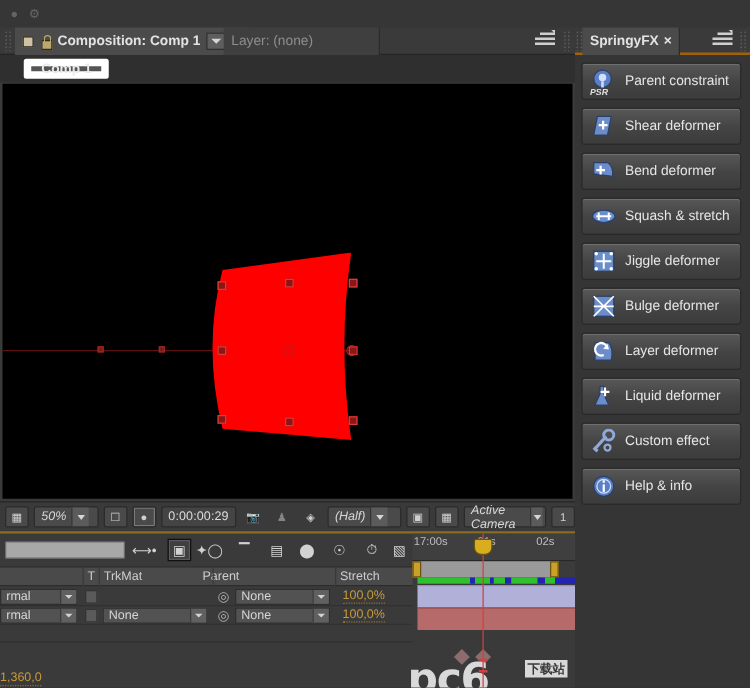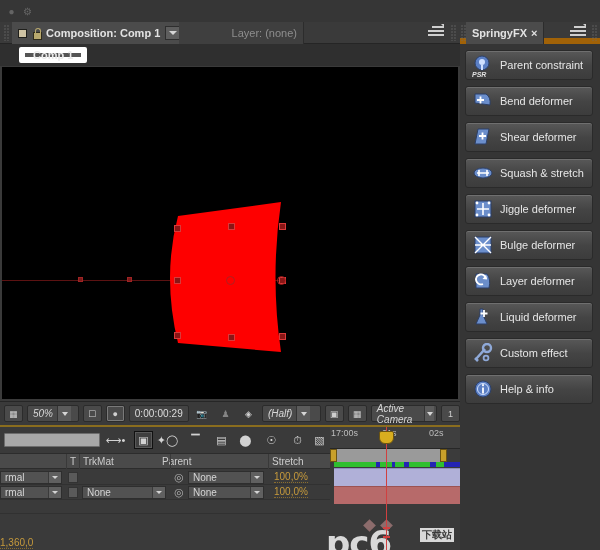--- a/index.html
+++ b/index.html
@@ -135,21 +135,21 @@
   .wm { position:absolute; right:6px; bottom:4px; width:128px; height:42px; }
   .wm .pc6 { font-family:"DejaVu Sans", sans-serif; font-weight:bold; font-size:34px;
      color:#d9d9d9; letter-spacing:-1px; line-height:34px; }
   .wm .cn { position:absolute; right:0; top:2px; background:#d9d9d9; color:#3a3a3a;
      font-size:10px; font-weight:bold; padding:0 2px; }
   .wm .dotcom { position:absolute; right:0; bottom:2px; color:#d9d9d9; font-weight:bold; font-size:15px; }
 
   
   .rightcol { position:absolute; left:460px; top:22px; width:140px; height:528px; background:#3a3a3a; }
   .fxtabbar { position:absolute; left:0; top:0; width:140px; height:22px; background:#3a3a3a;
-     border-bottom:6px solid #a16207; }
+     border-bottom:2px solid #a16207; }
   .fxtab { position:absolute; left:6px; top:0; height:22px; background:#4b4b4b; display:flex;
      align-items:center; gap:4px; padding:0 6px; color:#e3e3e3; font-weight:bold; font-size:11px;
      border-right:1px solid #2c2c2c; }
   .fxbody { position:absolute; left:0; top:22px; width:140px; height:506px; background:#353535;
      padding:6px 5px 16px 5px; }
   .fxbtn {
     position:relative; width:128px; height:30px; margin-bottom:6px;
     background:linear-gradient(#585858,#444444 52%,#3c3c3c);
     border:1px solid #2a2a2a; border-radius:3px;
     box-shadow:inset 0 1px 0 #6f6f6f;
@@ -176,21 +176,21 @@
       <div class="gripdots" style="left:4px;"></div>
       <div class="tab" style="left:12px;">
         <span class="sq"></span>
         <span class="lock"></span>
         <span>Composition: Comp 1</span>
         <span class="caret">
             <i></i>
           </span>
         <span class="x">×</span>
       </div>
-      <div class="tab inactive" style="left:179px;width:125px;justify-content:flex-end;">
+      <div class="tab inactive" style="left:179px;width:125px;justify-content:flex-start;">
         <span>Layer: (none)</span>
       </div>
       <div class="menuicon" style="right:16px;">
         <span></span>
           <span></span>
           <span></span>
       </div>
       <div class="gripdots" style="right:4px;"></div>
     </div>
 
@@ -394,35 +394,35 @@
             <path d="M9 10 L9 15" stroke="#cfe0ff" stroke-width="2"></path>
           </svg>
           <i class="psr">PSR</i>
         </span>
         <span class="fxlabel">Parent constraint</span>
       </div>
 
       <div class="fxbtn">
         <span class="fxicon">
           <svg width="20" height="20" viewBox="0 0 20 20">
+            <path d="M5 2 L16 2 L13 17 L2 17 Z" fill="#6b8ecb" stroke="#2c3f66"></path>
+            <path d="M6 9 L13 9 M9.5 5.5 L9.5 12.5" stroke="#fff" stroke-width="1.8"></path>
+          </svg>
+        </span>
+        <span class="fxlabel">Shear deformer</span>
+      </div>
+
+      <div class="fxbtn">
+        <span class="fxicon">
+          <svg width="20" height="20" viewBox="0 0 20 20">
             <path d="M2 12 L2 3 L13 3 Q18 6 17 14 Z" fill="#6b8ecb" stroke="#2c3f66"></path>
             <path d="M4 9 L11 9 M7.5 5.5 L7.5 12.5" stroke="#fff" stroke-width="1.8"></path>
           </svg>
         </span>
         <span class="fxlabel">Bend deformer</span>
-      </div>
-
-      <div class="fxbtn">
-        <span class="fxicon">
-          <svg width="20" height="20" viewBox="0 0 20 20">
-            <path d="M5 2 L16 2 L13 17 L2 17 Z" fill="#6b8ecb" stroke="#2c3f66"></path>
-            <path d="M6 9 L13 9 M9.5 5.5 L9.5 12.5" stroke="#fff" stroke-width="1.8"></path>
-          </svg>
-        </span>
-        <span class="fxlabel">Shear deformer</span>
       </div>
 
       <div class="fxbtn">
         <span class="fxicon">
           <svg width="20" height="20" viewBox="0 0 20 20">
             <ellipse cx="10" cy="10" rx="9" ry="5" fill="#6b8ecb" stroke="#2c3f66"></ellipse>
             <path d="M4 10 L16 10 M6 7 L6 13 M14 7 L14 13" stroke="#fff" stroke-width="1.6"></path>
           </svg>
         </span>
         <span class="fxlabel">Squash &amp; stretch</span>

